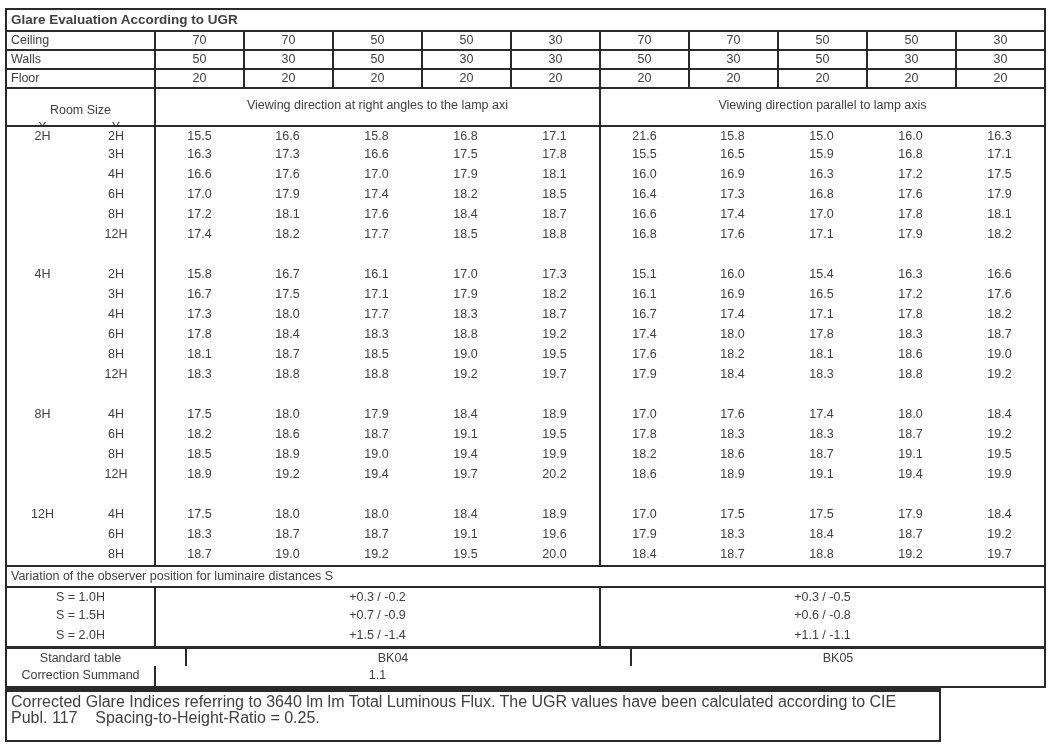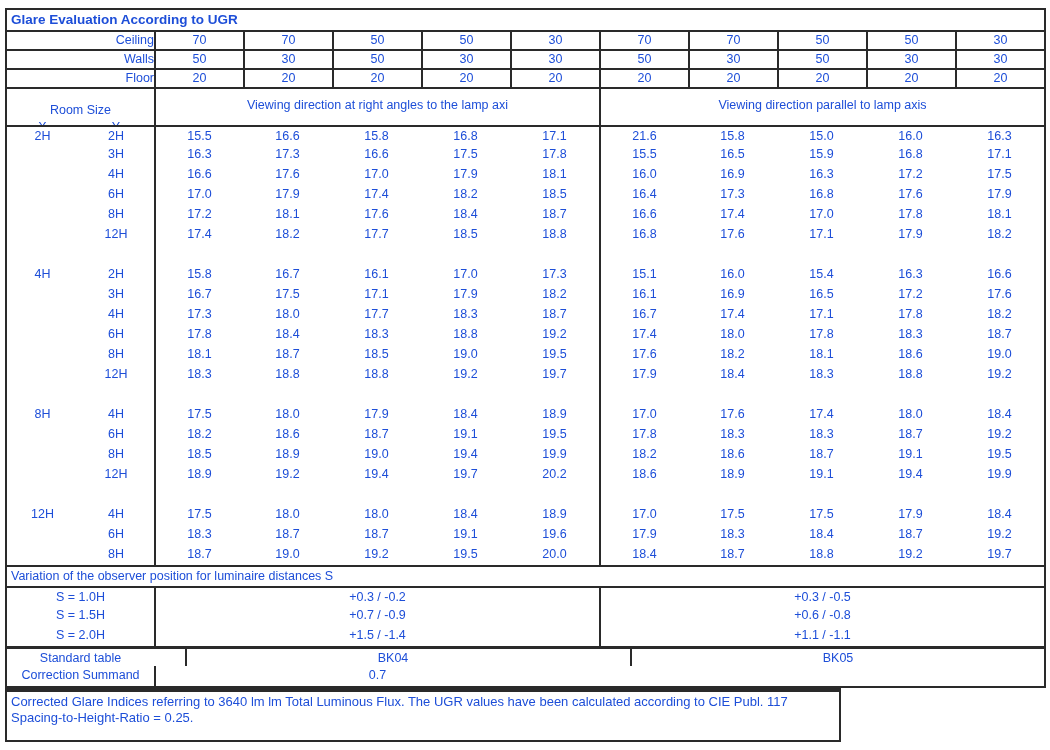--- a/index.html
+++ b/index.html
@@ -3,34 +3,34 @@
 <meta charset="utf-8">
 <style>
   html, body { margin: 0; padding: 0; background: #ffffff; }
   .page {
     position: relative;
     width: 1050px; height: 750px;
     background: #ffffff;
     box-sizing: border-box;
     padding: 8px 4px 0 5px;
     font-family: "Liberation Sans", sans-serif;
-    color: #1d4ed8;
+    color: #404040;
   }
   .main-table {
     width: 1041px;
     border: 2px solid #2a2a2a;
     box-sizing: border-box;
     background: #ffffff;
   }
   .c { box-sizing: border-box; overflow: hidden; white-space: nowrap; }
   .bt  { border-top: 2px solid #2a2a2a; }
   .bt3 { border-top: 3px solid #2a2a2a; gap: 31px; }
   .vl  { border-left: 2px solid #2a2a2a; }
   .center { text-align: center; }
-  .left { text-align: right; padding-left: 4px; }
+  .left { text-align: left; padding-left: 4px; }
 
   .title-row {
     height: 20px; line-height: 20px;
     font-size: 13.5px; font-weight: bold;
     padding-left: 4px;
     box-sizing: border-box;
   }
   .grid-refl {
     display: grid;
     grid-template-columns: 147px repeat(10, 1fr);
@@ -66,25 +66,25 @@
     box-sizing: border-box;
   }
   .grid-three {
     display: grid;
     grid-template-columns: 147px 1fr 1fr;
     height: 20px; line-height: 18px;
     font-size: 12.5px;
     box-sizing: border-box;
   }
   .footer-box {
-    width: 836px; height: 54px;
+    width: 936px; height: 54px;
     box-sizing: border-box;
     border: 2px solid #2a2a2a;
     border-top: 4px solid #2a2a2a;
-    font-size: 13px; line-height: 16px;
+    font-size: 16px; line-height: 16px;
     padding: 2px 4px;
     white-space: pre-wrap;
     overflow: hidden;
   }
 </style>
 </head>
 <body>
 
 <div class="page">
 
@@ -478,21 +478,21 @@
       </div>
 
     <div id="summary-rows">
         <div class="grid-three bt3">
           <div class="c center">Standard table</div>
           <div class="c center vl">BK04</div>
           <div class="c center vl">BK05</div>
         </div>
         <div class="grid-three">
           <div class="c center">Correction Summand</div>
-          <div class="c center vl">0.7</div>
+          <div class="c center vl">1.1</div>
         </div>
       </div>
 
   </div>
 
   <div class="footer-box c">Corrected Glare Indices referring to 3640 lm lm Total Luminous Flux. The UGR values have been calculated according to CIE Publ. 117    Spacing-to-Height-Ratio = 0.25.</div>
 
 </div>
 
 </body></html>

